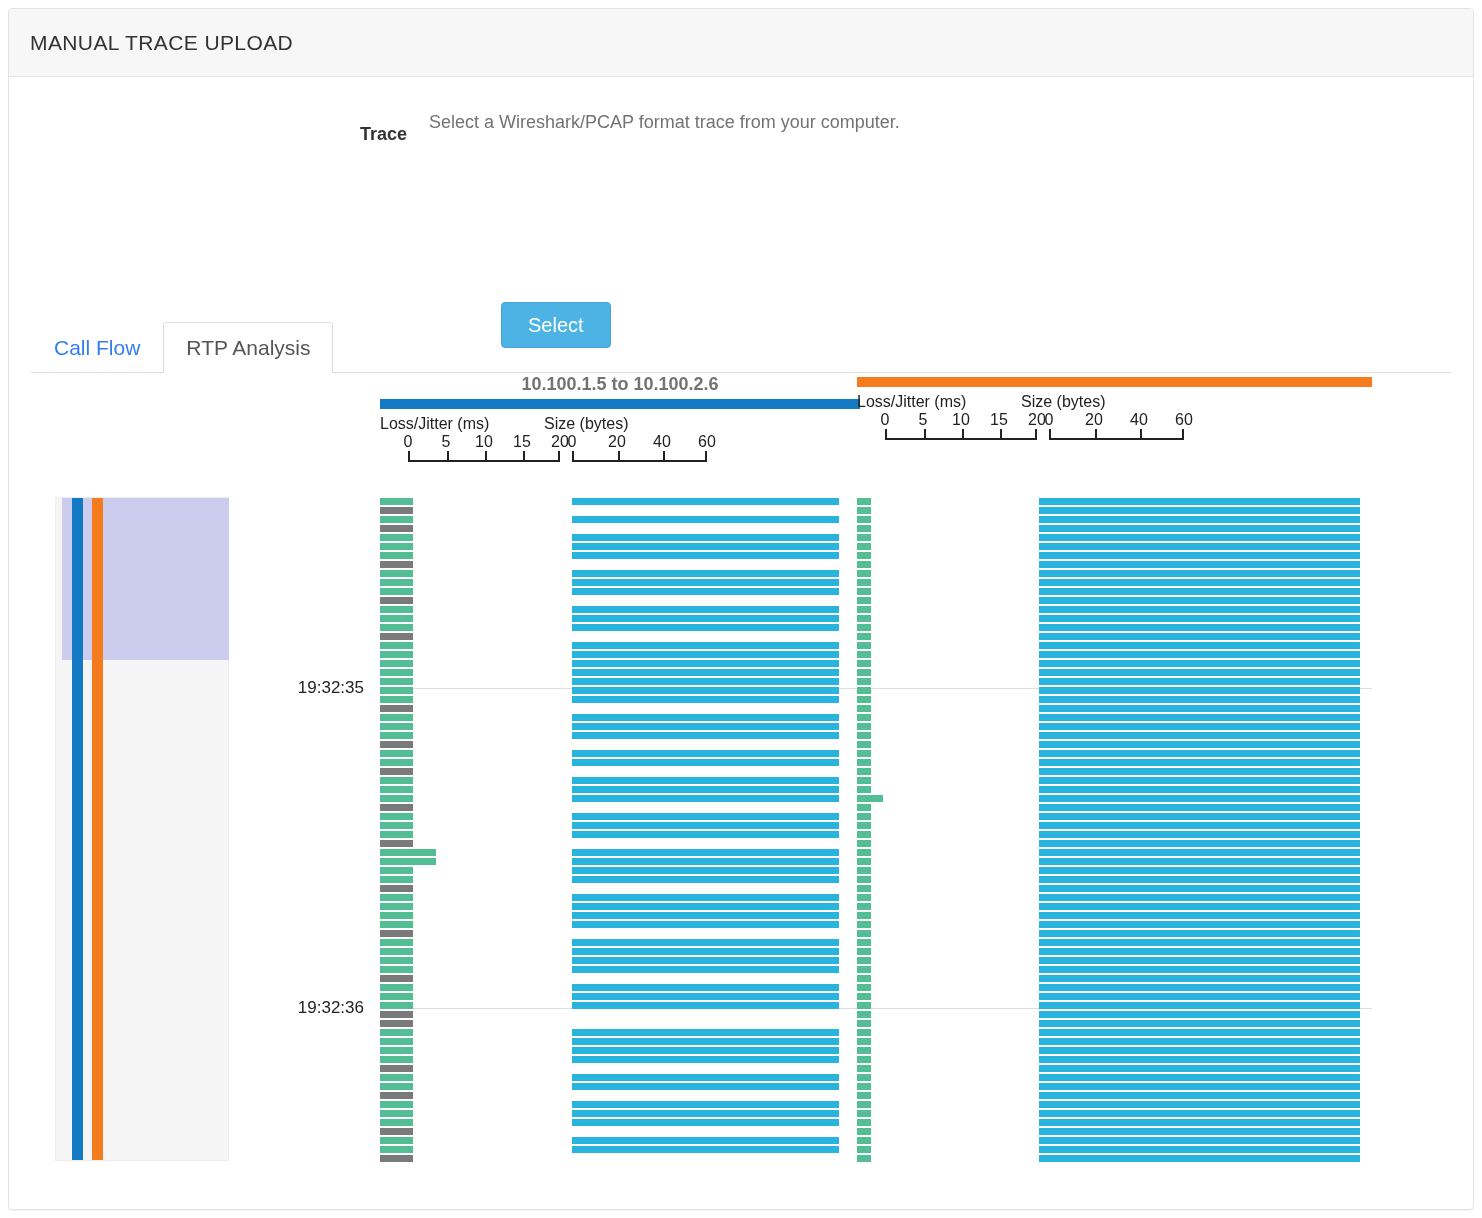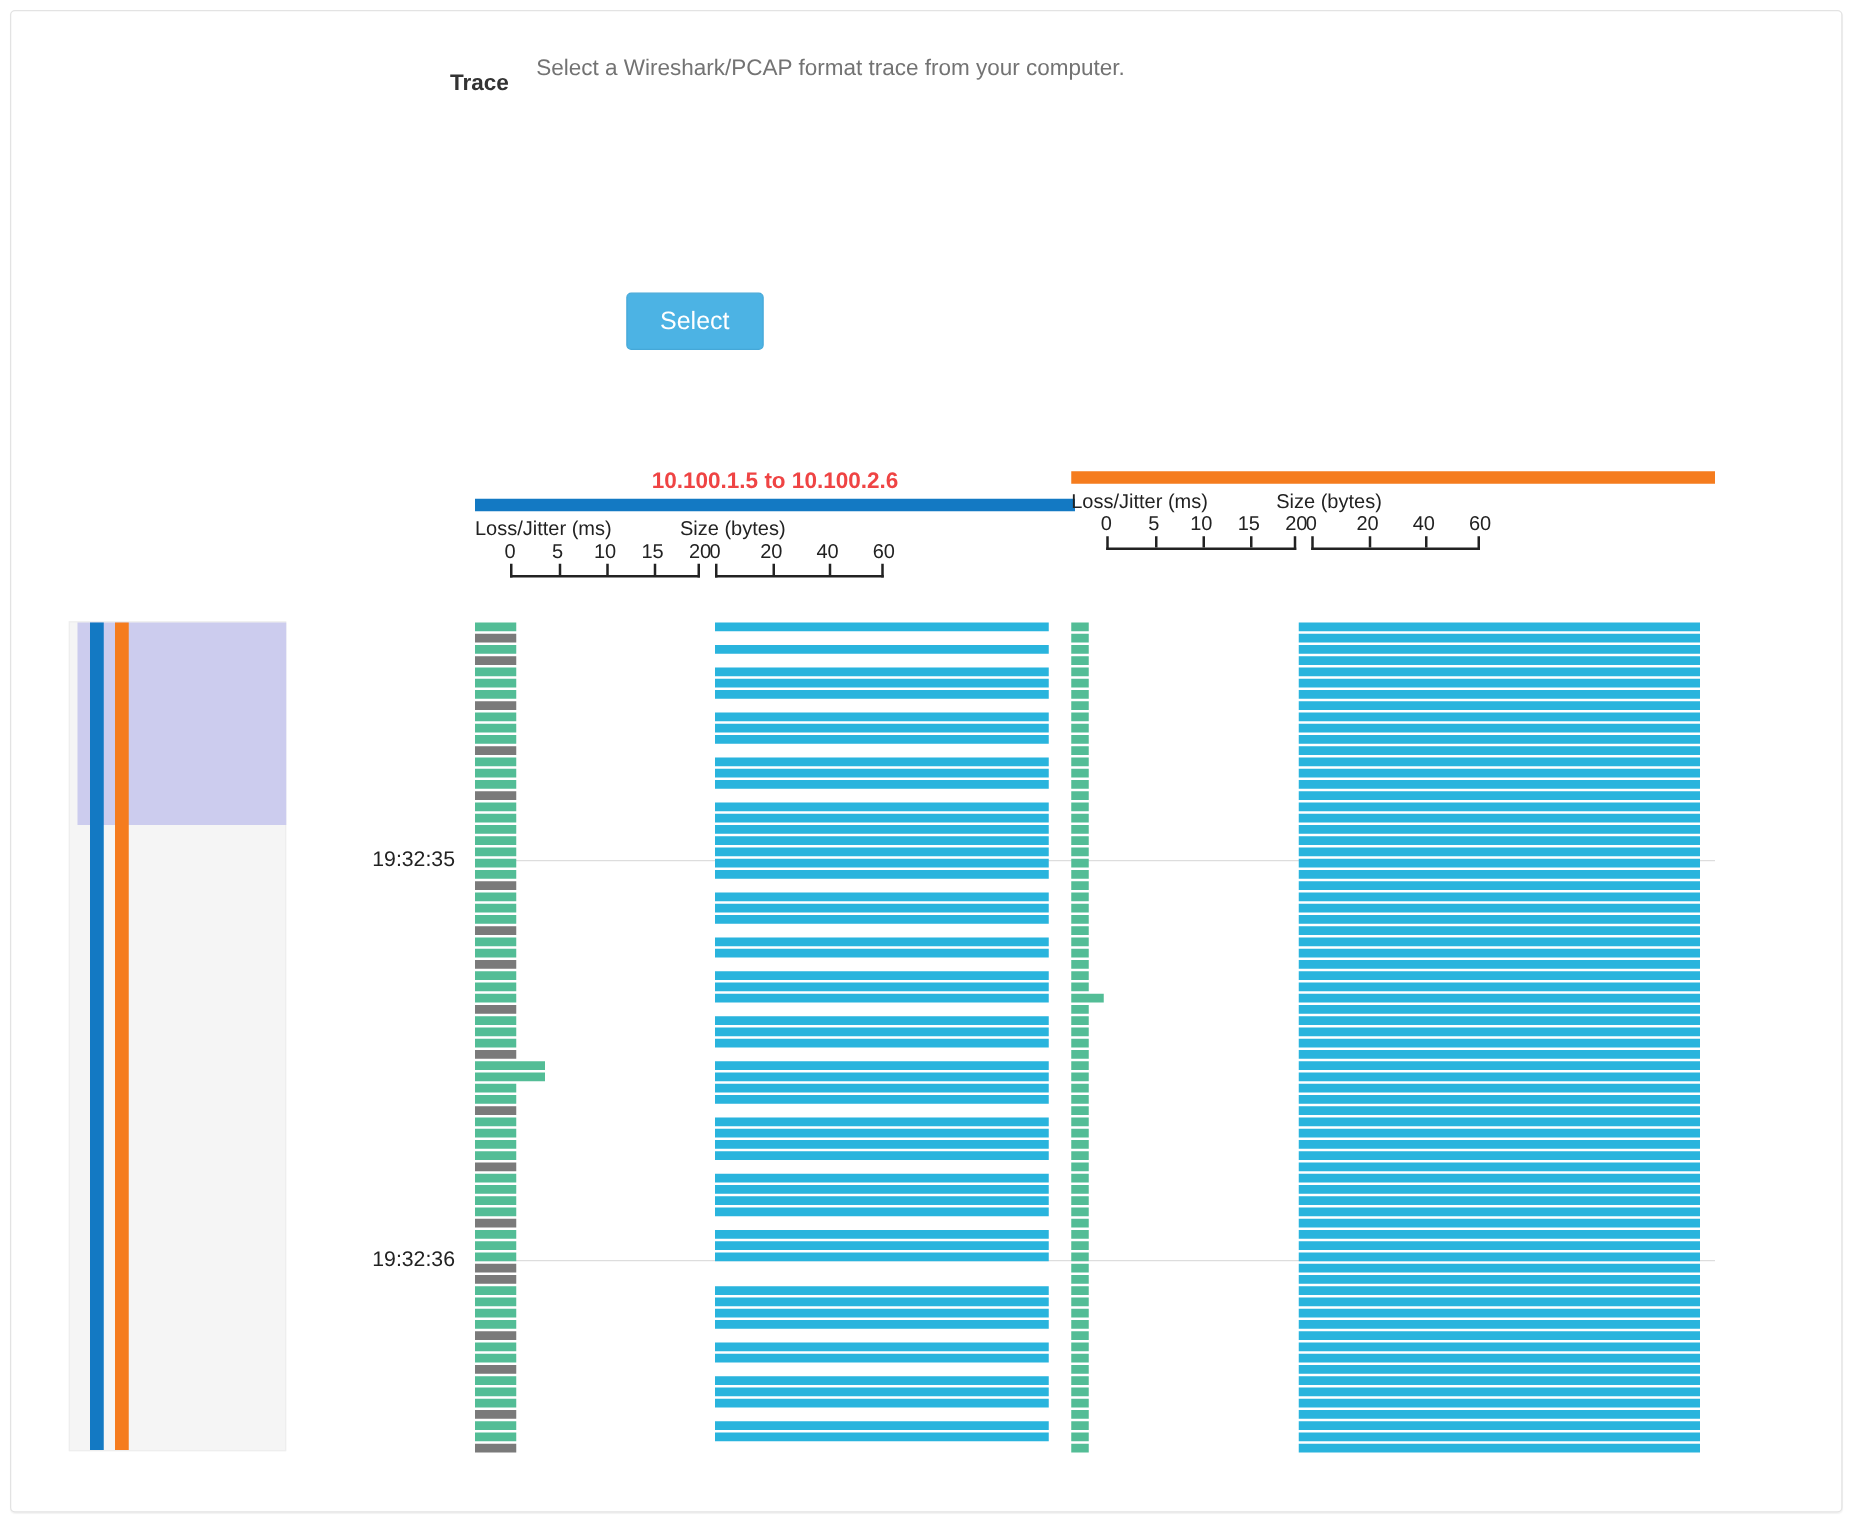--- a/index.html
+++ b/index.html
@@ -165,21 +165,21 @@
 
   
   .chart-group { position: absolute; top: 0; }
   .chart-group.left  { left: 371px; width: 480px; }
   .chart-group.right { left: 848px; width: 515px; }
 
   .dir-title {
     text-align: center;
     font-size: 18px;
     font-weight: bold;
-    color: #ef4444;
+    color: #737373;
     line-height: 22px;
     white-space: nowrap;
   }
   .dir-bar {
     height: 10px;
     margin-top: 4px;
     width: 100%;
   }
   .dir-bar.blue   { background: #1379c3; }
   .dir-bar.orange { background: #f57c1e; }
@@ -250,33 +250,40 @@
     text-align: right;
     transform: translateY(-50%);
     white-space: nowrap;
   }
 </style>
 </head>
 <body>
 
 <div class="panel">
 
+  <div class="panel-heading">
+    <div class="panel-title">MANUAL TRACE UPLOAD</div>
+  </div>
 
   <div class="form-area">
     <div class="form-row">
       <div class="form-label">Trace</div>
       <div class="form-field">
         <div class="help-text">Select a Wireshark/PCAP format trace from your computer.</div>
       </div>
     </div>
     <div class="submit-row">
       <button class="submit-button">Select</button>
     </div>
   </div>
 
+  <div class="tabs">
+    <div class="tab inactive">Call Flow</div>
+    <div class="tab active">RTP Analysis</div>
+  </div>
 
   <div class="viz">
 
     <div class="mini">
       <div class="mini-selection"></div>
       <div class="mini-stripe blue"></div>
       <div class="mini-stripe orange"></div>
     </div>
 
     <div id="time-layer">

